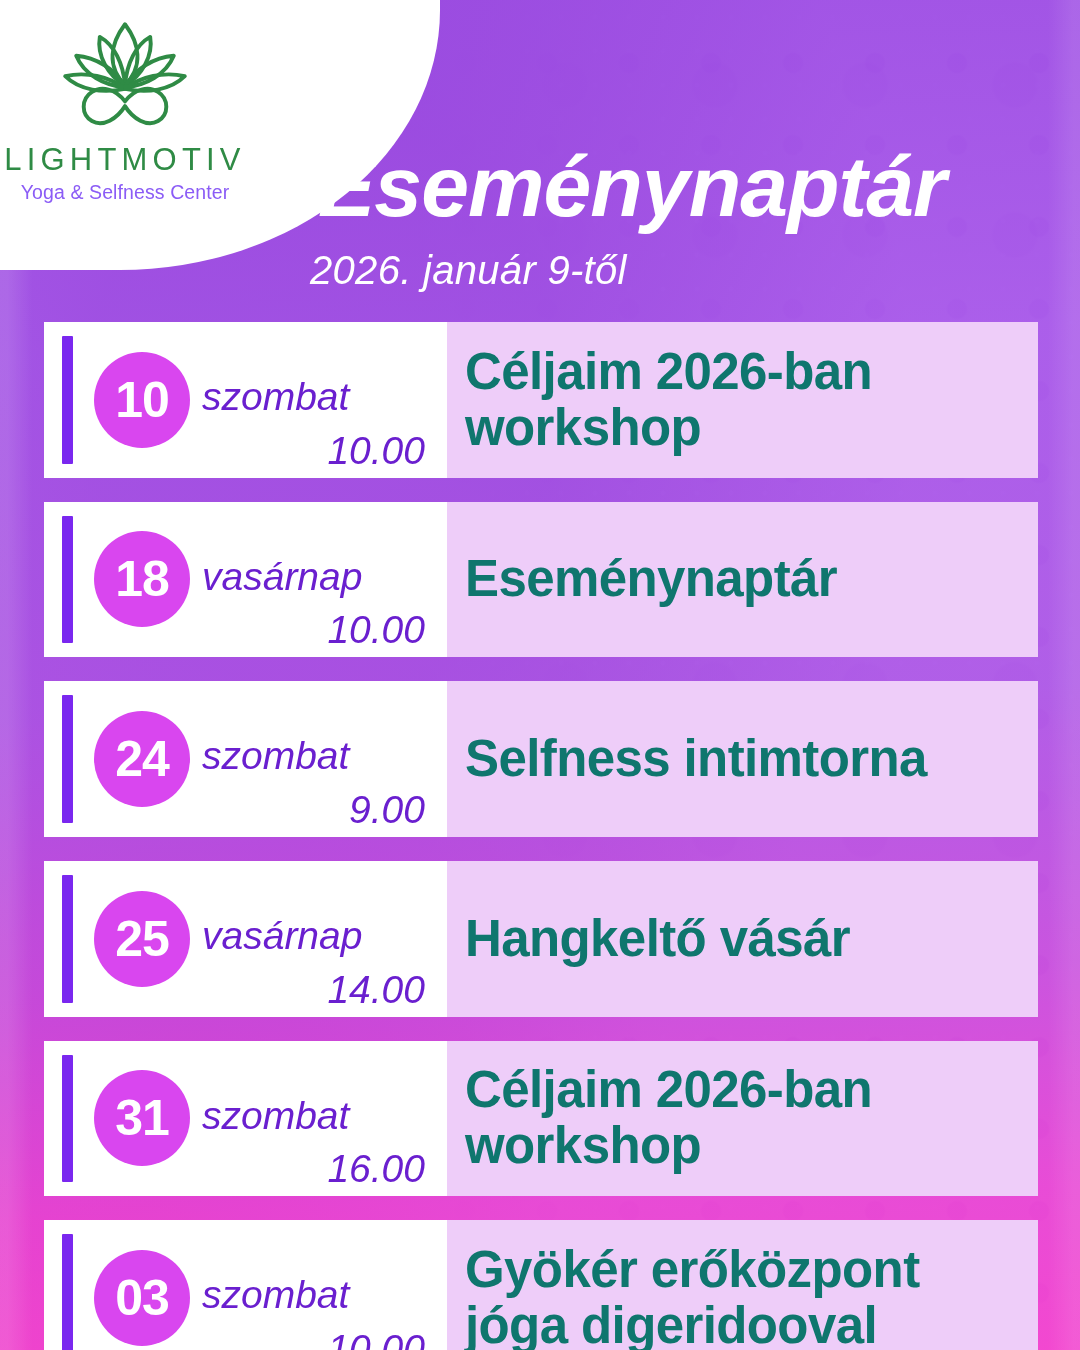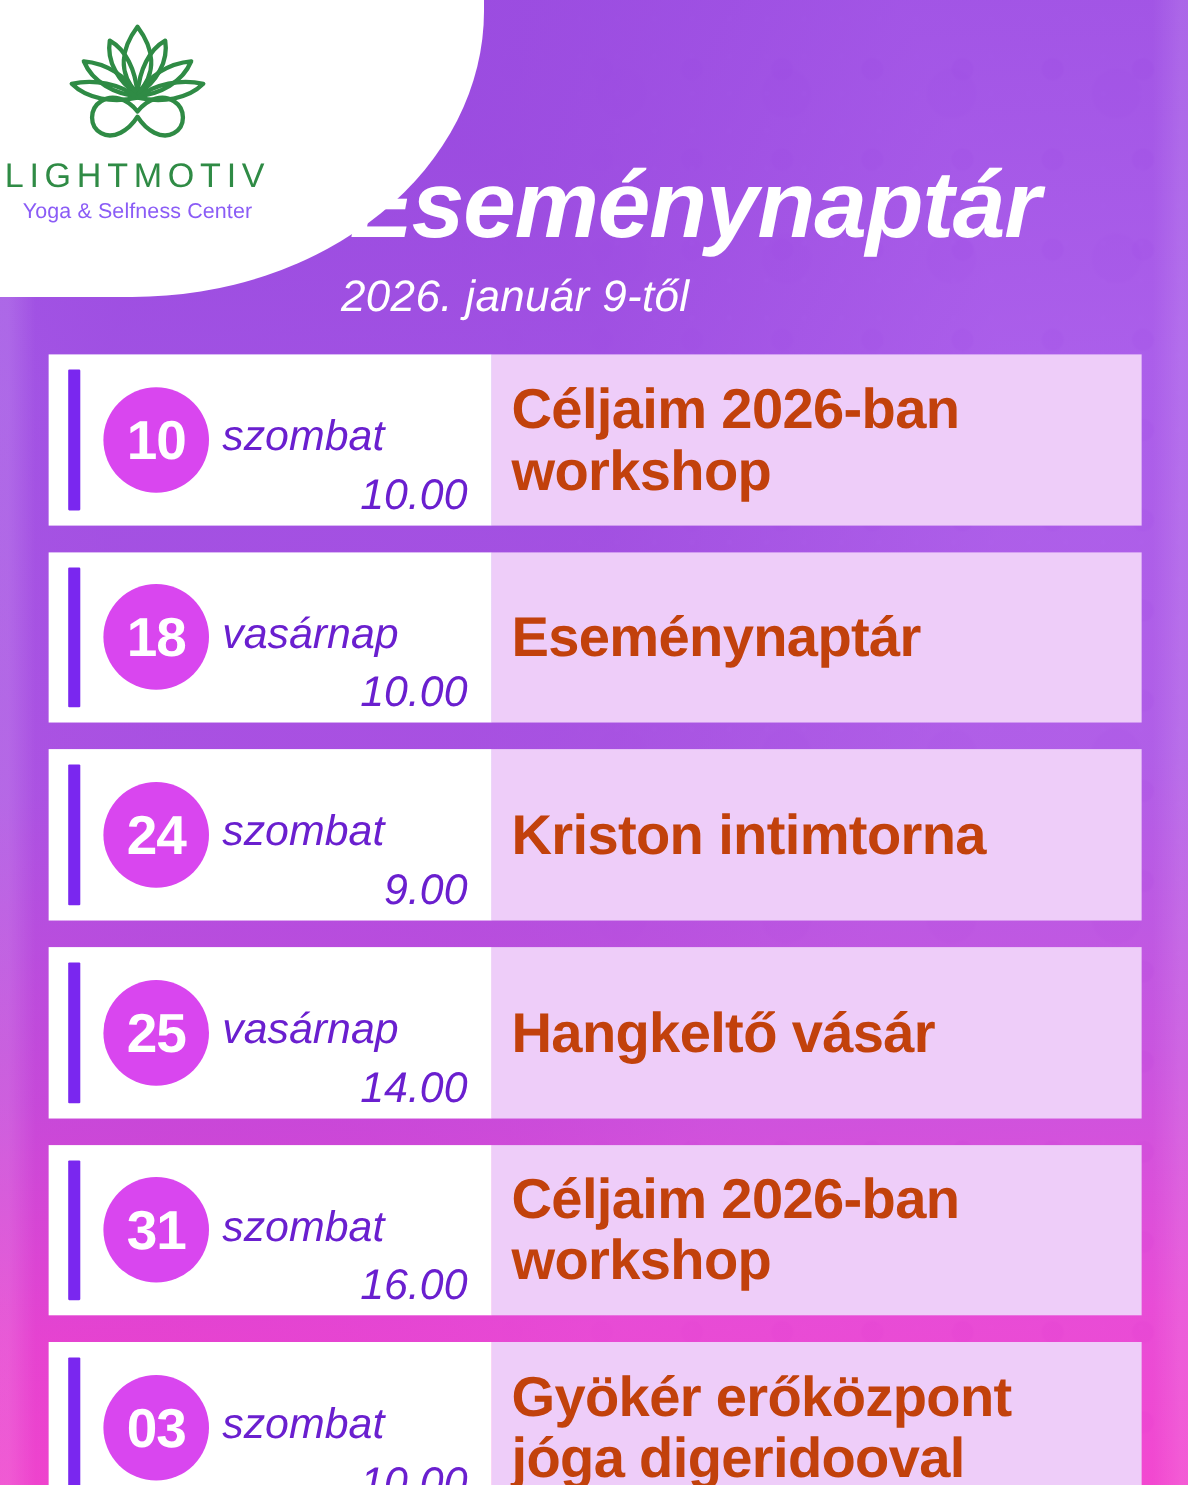--- a/index.html
+++ b/index.html
@@ -123,21 +123,21 @@
     margin-top:48px;
   }
   .dt-weekday { text-align:left; white-space:nowrap; }
   .dt-time { text-align:right; white-space:nowrap; }
   .title-cell {
     flex:1; background:#eecdf9;
     display:flex; align-items:center;
     padding:6px 20px 6px 18px;
   }
   .event-title {
-    font-size:51px; font-weight:800; color:#c2410c;
+    font-size:51px; font-weight:800; color:#0f766e;
     line-height:1.1; letter-spacing:-.6px;
   }
 </style>
 </head>
 <body>
 
 <div id="bg-photo"></div>
 <div id="bg-pattern"></div>
 <div id="bg-overlay"></div>
 <div id="bg-edge"></div>
@@ -197,21 +197,21 @@
     <div class="event-row">
       <div class="date-cell">
         <div class="accent-bar"></div>
         <div class="day-circle">24</div>
         <div class="date-text">
           <span class="dt-weekday">szombat</span>
           <span class="dt-time">9.00</span>
         </div>
       </div>
       <div class="title-cell">
-        <div class="event-title">Kriston intimtorna</div>
+        <div class="event-title">Selfness intimtorna</div>
       </div>
     </div>
     <div class="event-row">
       <div class="date-cell">
         <div class="accent-bar"></div>
         <div class="day-circle">25</div>
         <div class="date-text">
           <span class="dt-weekday">vasárnap</span>
           <span class="dt-time">14.00</span>
         </div>

